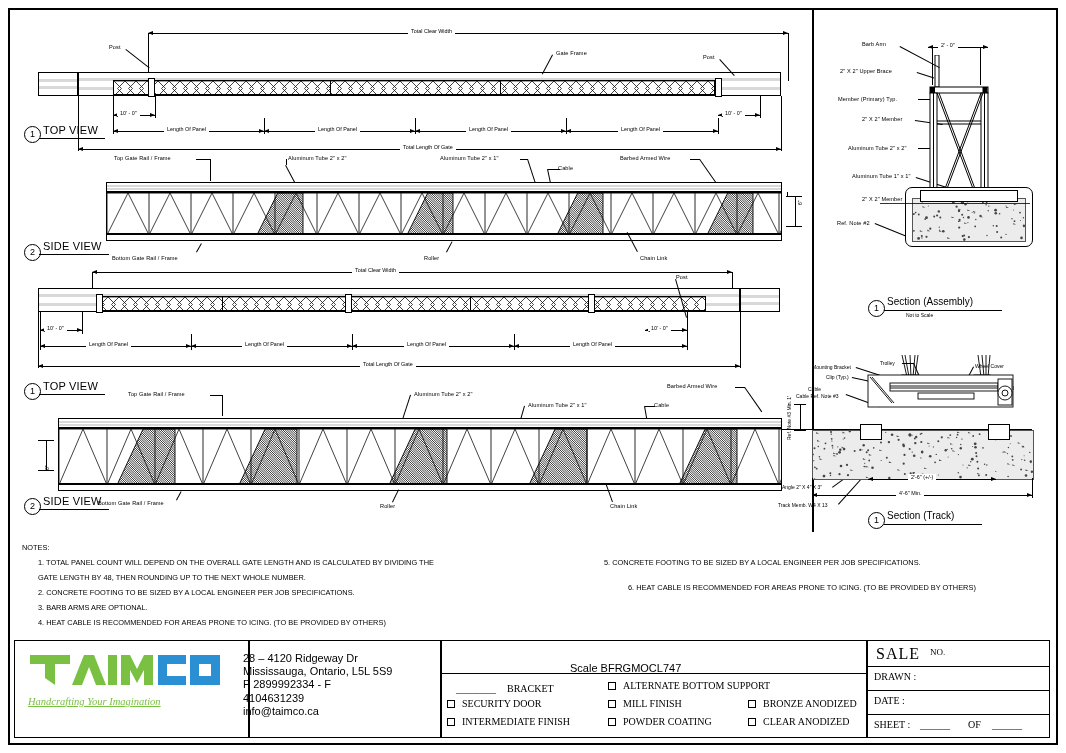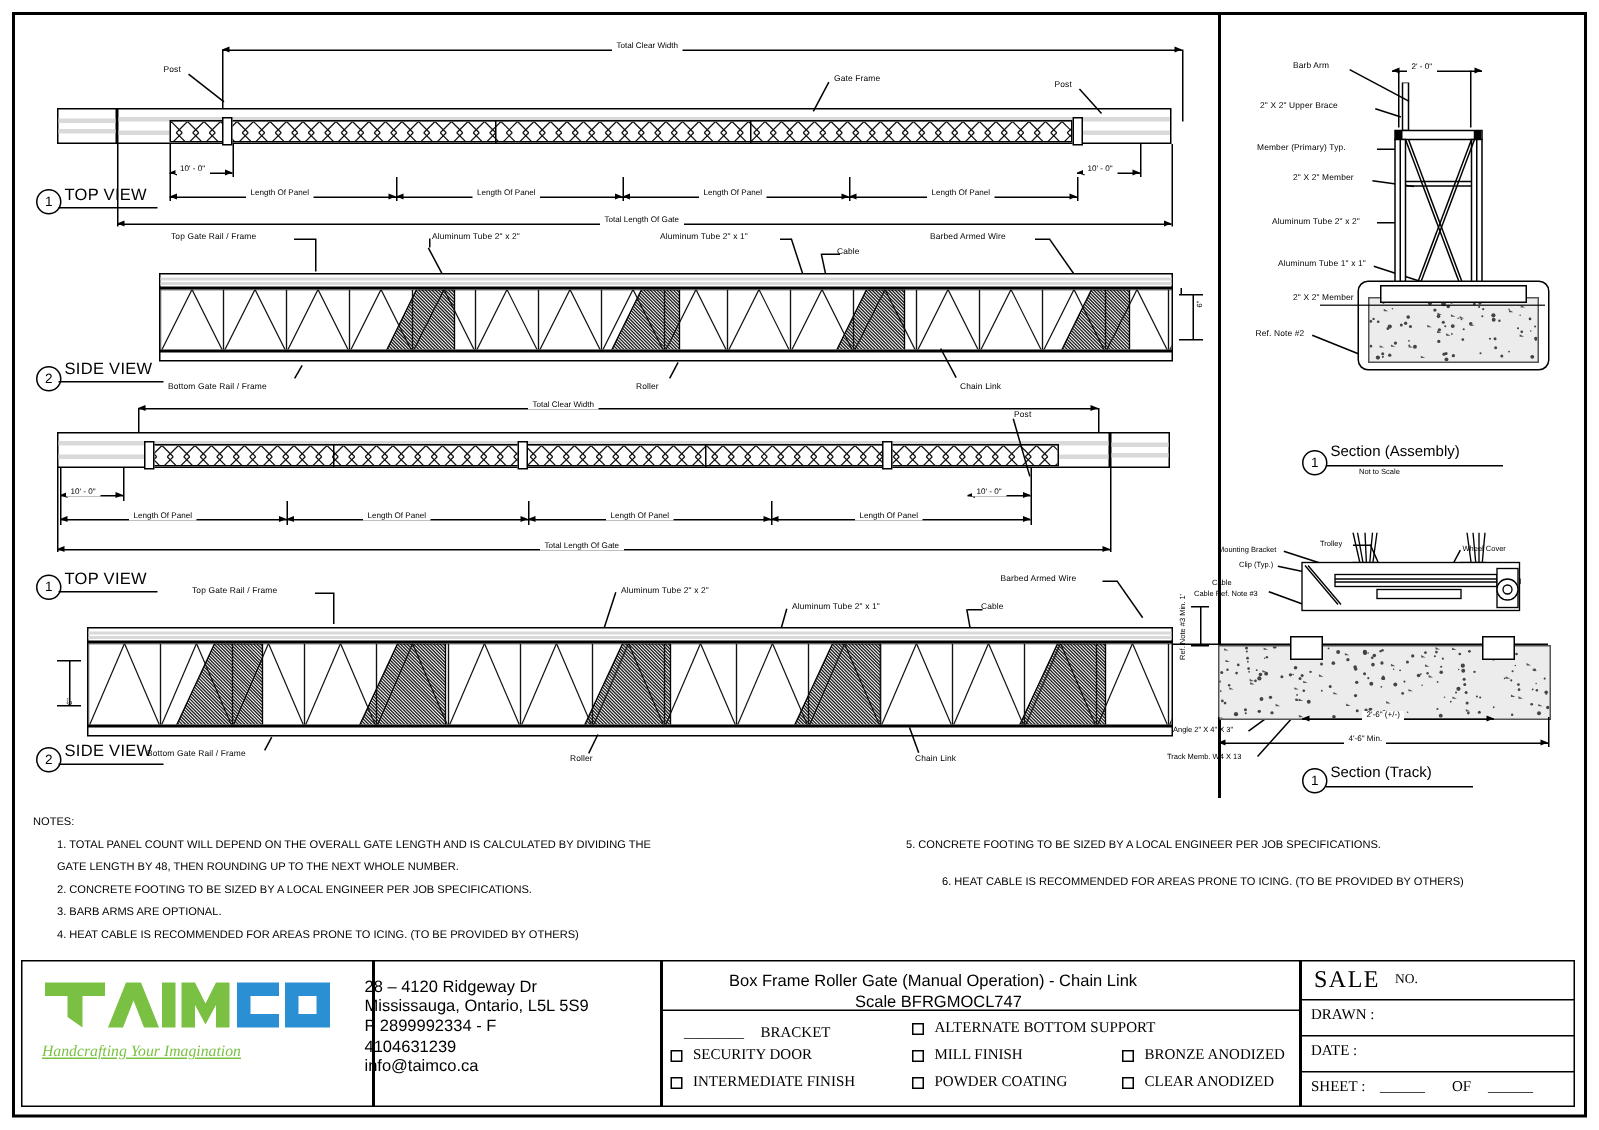--- a/index.html
+++ b/index.html
@@ -2005,21 +2005,20 @@
   <div class="txt logo-tag" style="left:28px;top:696px;color:#7ac143;">Handcrafting Your Imagination</div>
 
   <div class="addr" style="position:absolute;left:243px;top:652px;width:200px;">
     <div>28 – 4120 Ridgeway Dr</div>
     <div>Mississauga, Ontario, L5L 5S9</div>
     <div>P 2899992334 - F</div>
     <div>4104631239</div>
     <div>info@taimco.ca</div>
   </div>
 
-  <div class="tbtxt" style="left:486px;top:648px;font-size:11px;">Box Frame Roller Gate (Manual Operation) - Chain Link</div>
   <div class="tbtxt" style="left:570px;top:662px;font-size:11px;">Scale BFRGMOCL747</div>
 
   <div class="tbtxt serif" style="left:456px;top:683px;font-size:10px;">________</div>
   <div class="tbtxt serif" style="left:507px;top:683px;font-size:10px;">BRACKET</div>
 
   <div class="cb" style="left:447px;top:700px;"></div>
   <div class="tbtxt serif" style="left:462px;top:698px;font-size:10px;">SECURITY DOOR</div>
   <div class="cb" style="left:447px;top:718px;"></div>
   <div class="tbtxt serif" style="left:462px;top:716px;font-size:10px;">INTERMEDIATE FINISH</div>
 

